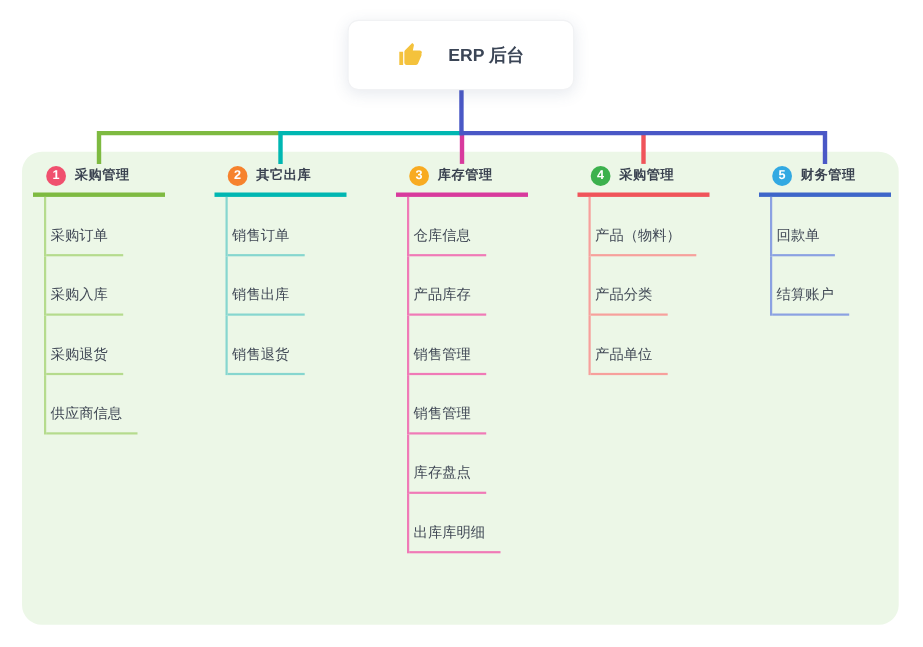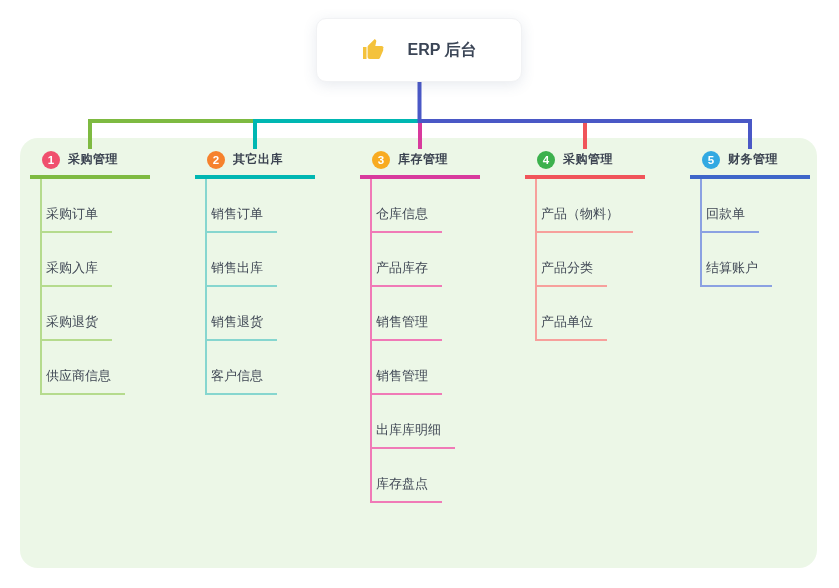--- a/index.html
+++ b/index.html
@@ -90,23 +90,20 @@
     <ul class="children">
       <li class="child">
           <span>销售订单</span>
         </li>
       <li class="child">
           <span>销售出库</span>
         </li>
       <li class="child">
           <span>销售退货</span>
         </li>
-      <li class="child">
-          <span>客户信息</span>
-        </li>
     </ul>
   </div>
 
   <div class="branch b2" style="--c: #d83a9d; --l: #f07ab7; --b: #f8ab21;">
     <div class="branch-title">
       <span class="badge">3</span>
       <span class="branch-label">库存管理</span>
     </div>
     <ul class="children">
       <li class="child">
@@ -115,24 +112,24 @@
       <li class="child">
           <span>产品库存</span>
         </li>
       <li class="child">
           <span>销售管理</span>
         </li>
       <li class="child">
           <span>销售管理</span>
         </li>
       <li class="child">
-          <span>出库库明细</span>
+          <span>库存盘点</span>
         </li>
       <li class="child">
-          <span>库存盘点</span>
+          <span>出库库明细</span>
         </li>
     </ul>
   </div>
 
   <div class="branch b3" style="--c: #f0545a; --l: #f7a09c; --b: #3cb14d;">
     <div class="branch-title">
       <span class="badge">4</span>
       <span class="branch-label">采购管理</span>
     </div>
     <ul class="children">

